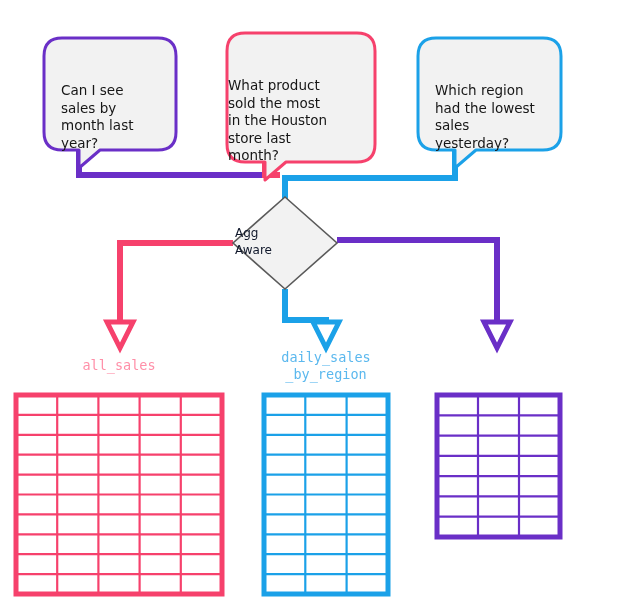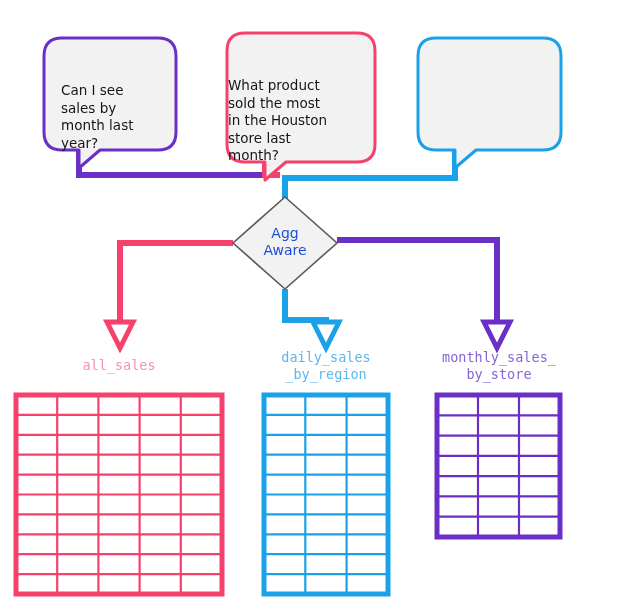--- a/index.html
+++ b/index.html
@@ -32,24 +32,24 @@
     position: absolute;
     font-size: 13.5px;
     line-height: 17.5px;
     color: #161616;
     white-space: pre-line;
     font-family: "DejaVu Sans", "Liberation Sans", sans-serif;
     margin-top: 31px;
   }
   .diamond-text {
     position: absolute;
-    font-size: 14px;
+    font-size: 12px;
     line-height: 17px;
-    color: #1d4ed8;
-    text-align: center;
+    color: #0f172a;
+    text-align: left;
     white-space: pre-line;
     font-family: "DejaVu Sans", "Liberation Sans", sans-serif;
   }
   .table-label {
     position: absolute;
     font-size: 13.5px;
     line-height: 17px;
     text-align: center;
     white-space: pre-line;
     font-family: "DejaVu Sans Mono", "Liberation Mono", monospace;
@@ -167,25 +167,27 @@
 sales by
 month last
 year?</div>
 
   <div class="bubble-text" style="left:228px; top:46px; width:128px;">What product
 sold the most
 in the Houston
 store last
 month?</div>
 
+  <div class="bubble-text" style="left:435px; top:51px; width:122px;"><span>Which region
+had the lowest
+sales
+yesterday?</span></div>
 
   <div class="diamond-text" style="left:235px; top:225px; width:100px;">Agg
 Aware</div>
 
   <div class="table-label" style="left:16px; top:357px; width:206px; color:#FF8FA8;">all_sales</div>
 
   <div class="table-label" style="left:256px; top:349px; width:140px; color:#5BB8EE;">daily_sales
 _by_region</div>
 
-  <div class="table-label" style="left:418px; top:349px; width:162px; color:#8466D6;">monthly_sales_
-by_store</div>
 
 </div>
 
 </body></html>

